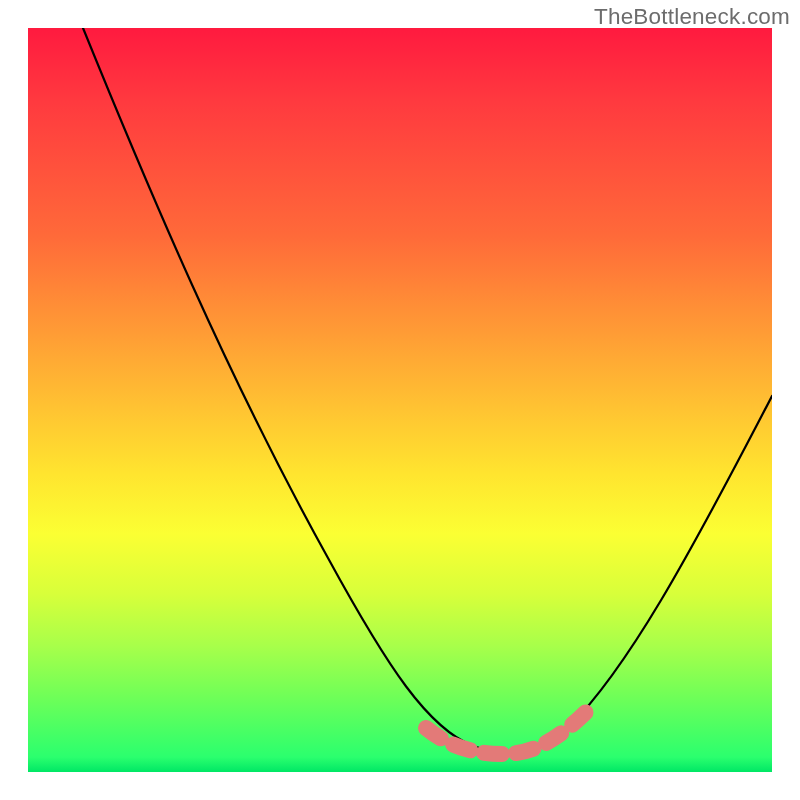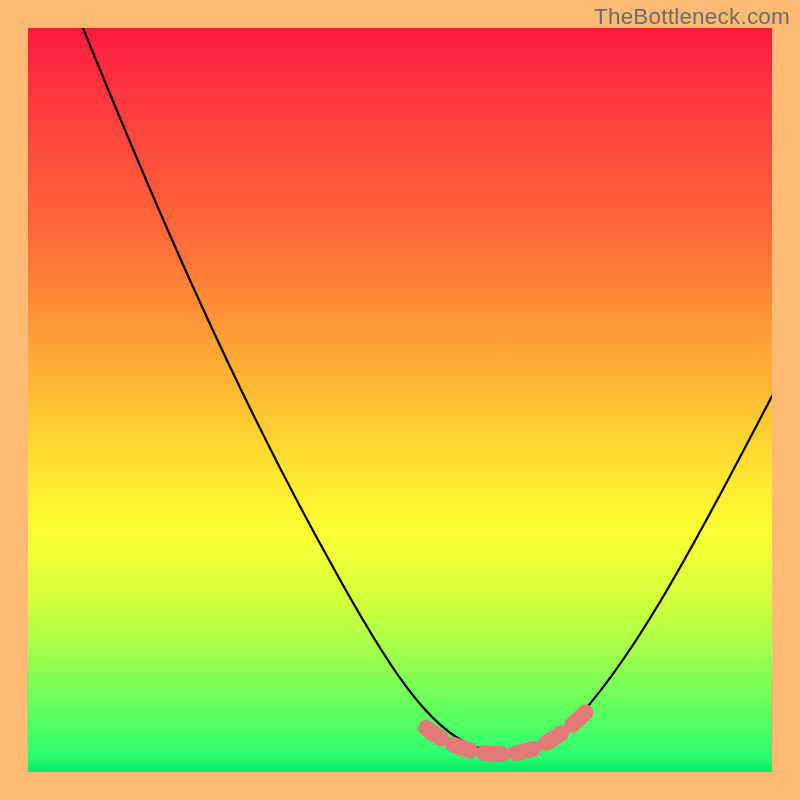--- a/index.html
+++ b/index.html
@@ -8,21 +8,21 @@
     width: 800px;
     height: 800px;
     background: #000;
     overflow: hidden;
     font-family: Arial, Helvetica, sans-serif;
   }
   .frame {
     position: absolute;
     left: 0; top: 0;
     width: 800px; height: 800px;
-    background: #fdba74;
+    background: #ffffff;
   }
   .plot {
     position: absolute;
     left: 28px;
     top: 28px;
     width: 744px;
     height: 744px;
     background: linear-gradient(to bottom,
       #ff1a3f 0%,
       #ff3a3f 10%,

